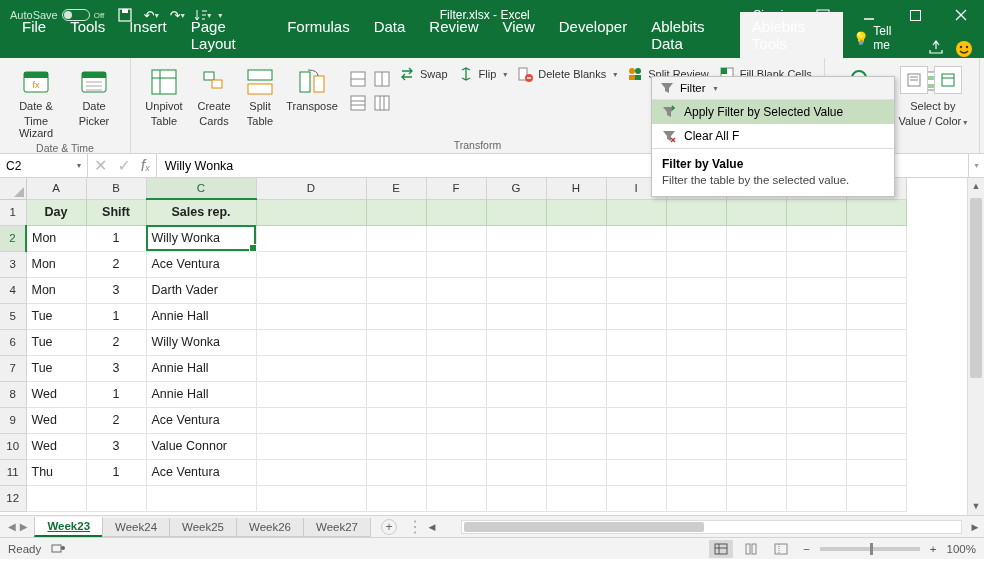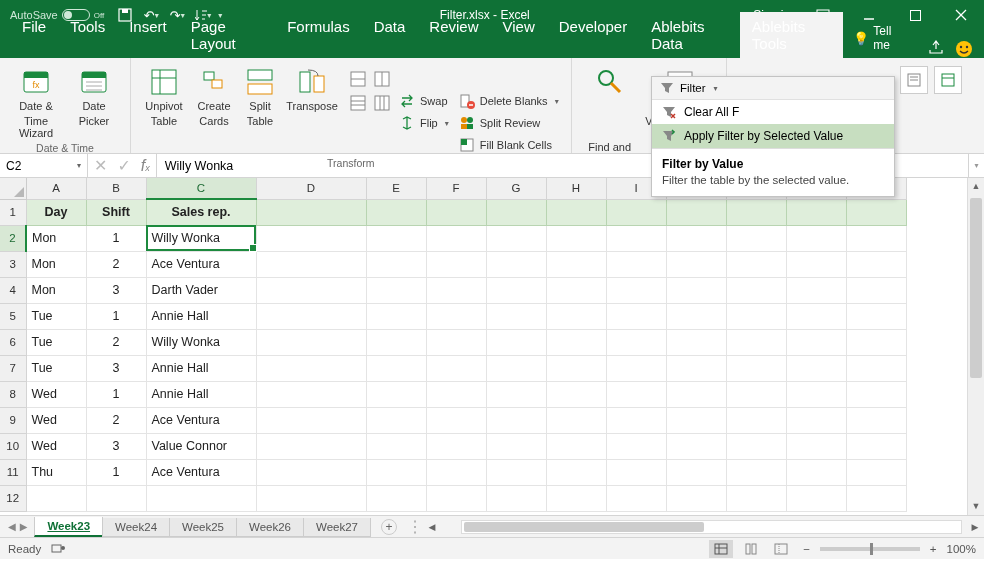--- a/index.html
+++ b/index.html
@@ -30,21 +30,21 @@
   .share-icon { margin-left:auto; padding:0 10px; color:#fff; }
   .smiley { width:30px; display:flex; align-items:center; justify-content:center; padding-right:10px;}
 
   
   .ribbon { height:96px; background:#f3f3f3; border-bottom:1px solid #d4d4d4; display:flex; position:relative; }
   .ribbon-group { border-right:1px solid #d9d9d9; padding:4px 8px 2px 8px; display:flex; flex-direction:column; align-items:center; justify-content:flex-start;}
   .group-body { display:flex; align-items:flex-start; gap:2px; flex:1;}
   .group-label { font-size:10.5px; color:#666; text-align:center; padding:2px 0 0 0; }
   .big-btn { width:56px; display:flex; flex-direction:column; align-items:center; font-size:11px; color:#333; line-height:1.15; text-align:center; padding-top:4px; gap:2px;}
   .big-btn svg, .big-btn .ico { width:32px; height:32px; }
-  .col-btns { display:flex; flex-direction:column; gap:2px; padding-top:2px;margin-top:27px;}
+  .col-btns { display:flex; flex-direction:row; gap:2px; padding-top:2px;}
   .small-btn { display:flex; align-items:center; gap:5px; font-size:11px; color:#333; padding:2px 4px; white-space:nowrap;}
   .small-btn .ic { width:16px; height:16px; display:flex; align-items:center; justify-content:center;}
   .dd { font-size:8px; color:#666; margin-left:2px; }
   .mini-icons { display:flex; gap:2px; padding-top:6px; padding-left:4px; flex-direction:column;}
   .mini-row { display:flex; gap:2px; }
   .mini { width:22px; height:22px; display:flex; align-items:center; justify-content:center;}
 
   
   .filter-popup { position:absolute; left:651px; top:18px; width:244px; background:#fff; border:1px solid #c3c3c3; box-shadow:2px 2px 5px rgba(0,0,0,.2); z-index:10;}
   .filter-head { display:flex; align-items:center; gap:6px; font-size:11.5px; padding:4px 8px; background:#f3f3f3; border-bottom:1px solid #e0e0e0;}
@@ -383,34 +383,34 @@
   </div>
 
   <div class="filter-popup">
     <div class="filter-head">
       <svg class="funnel" viewBox="0 0 14 14">
           <path d="M1 2h12L9 7v5l-4-2V7z" fill="#888"></path>
         </svg>
       <span>Filter</span>
         <span class="dd">▾</span>
     </div>
+    <div class="filter-item hover">
+      <svg class="funnel" viewBox="0 0 14 14">
+          <path d="M1 2h12L9 7v5l-4-2V7z" fill="#888"></path>
+          <path d="M10 1l2 2-2 2" fill="none" stroke="#1a8a3e" stroke-width="1.5"></path>
+        </svg>
+      <span>Apply Filter by Selected Value</span>
+    </div>
     <div class="filter-item">
       <svg class="funnel" viewBox="0 0 14 14">
           <path d="M1 2h12L9 7v5l-4-2V7z" fill="#888"></path>
           <line x1="9" y1="9" x2="13" y2="13" stroke="#c0392b" stroke-width="1.5"></line>
           <line x1="13" y1="9" x2="9" y2="13" stroke="#c0392b" stroke-width="1.5"></line>
         </svg>
       <span>Clear All F</span>
-    </div>
-    <div class="filter-item hover">
-      <svg class="funnel" viewBox="0 0 14 14">
-          <path d="M1 2h12L9 7v5l-4-2V7z" fill="#888"></path>
-          <path d="M10 1l2 2-2 2" fill="none" stroke="#1a8a3e" stroke-width="1.5"></path>
-        </svg>
-      <span>Apply Filter by Selected Value</span>
     </div>
     <div class="filter-tip">
       <div class="filter-tip-title">Filter by Value</div>
       <div class="filter-tip-desc">Filter the table by the selected value.</div>
     </div>
   </div>
 </div>
 
 <div class="name-fx">
   <div class="name-box">

